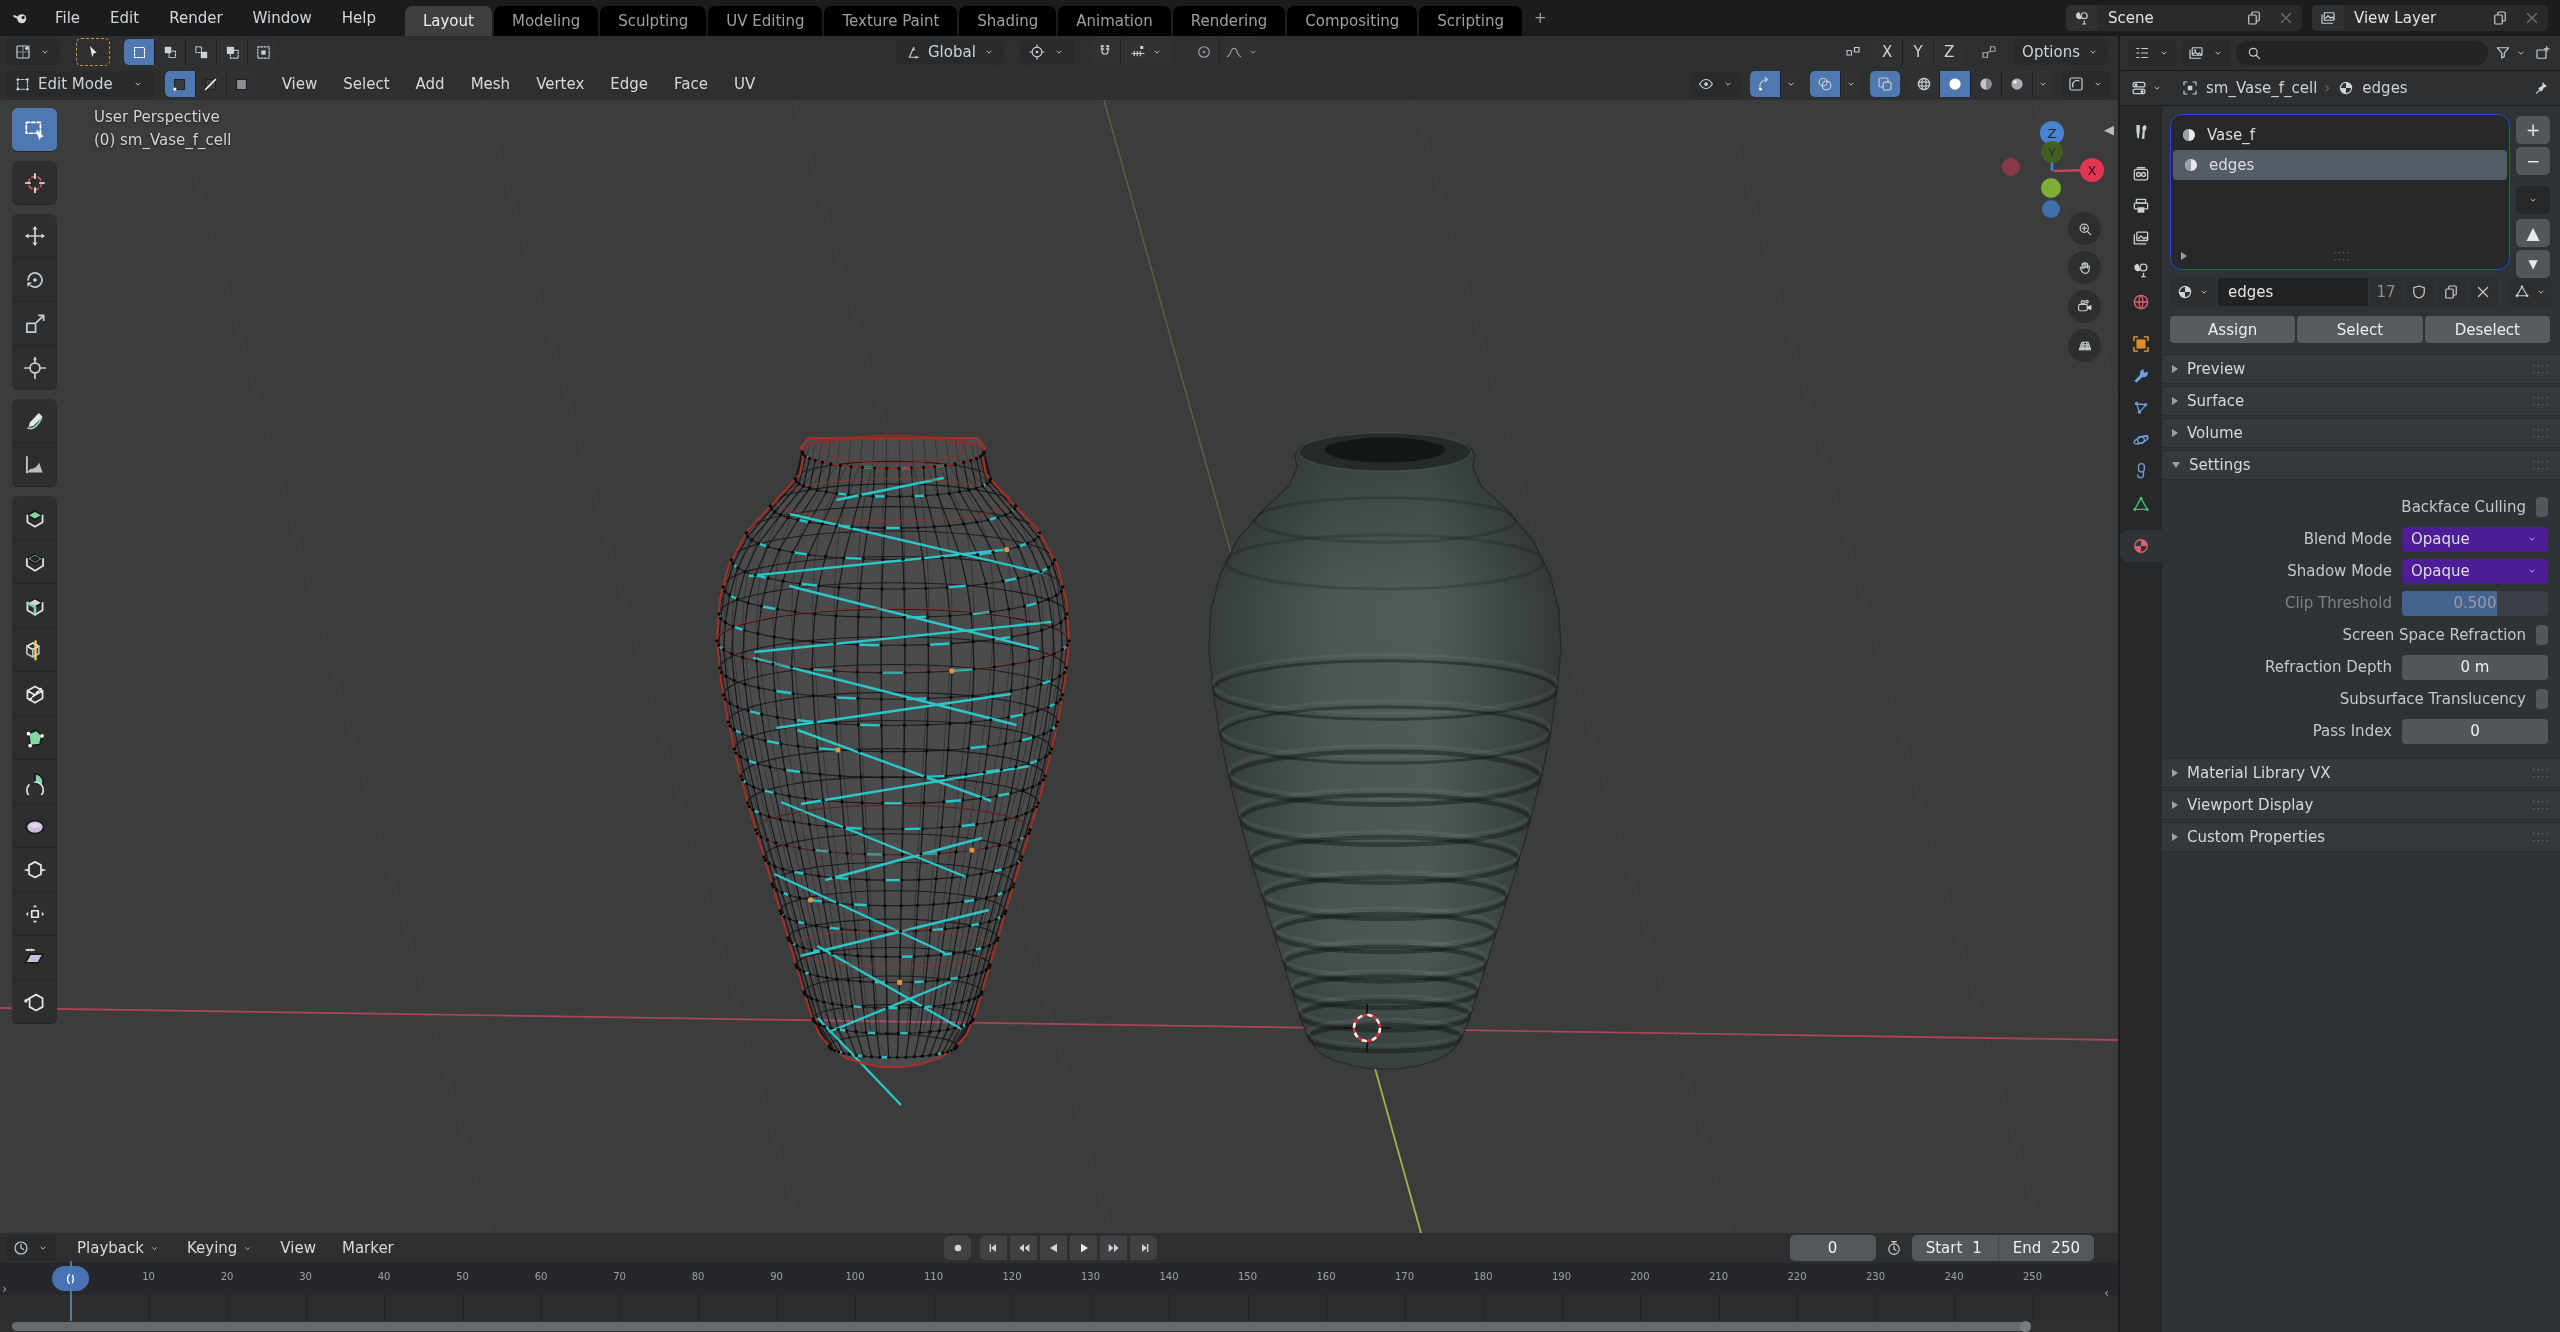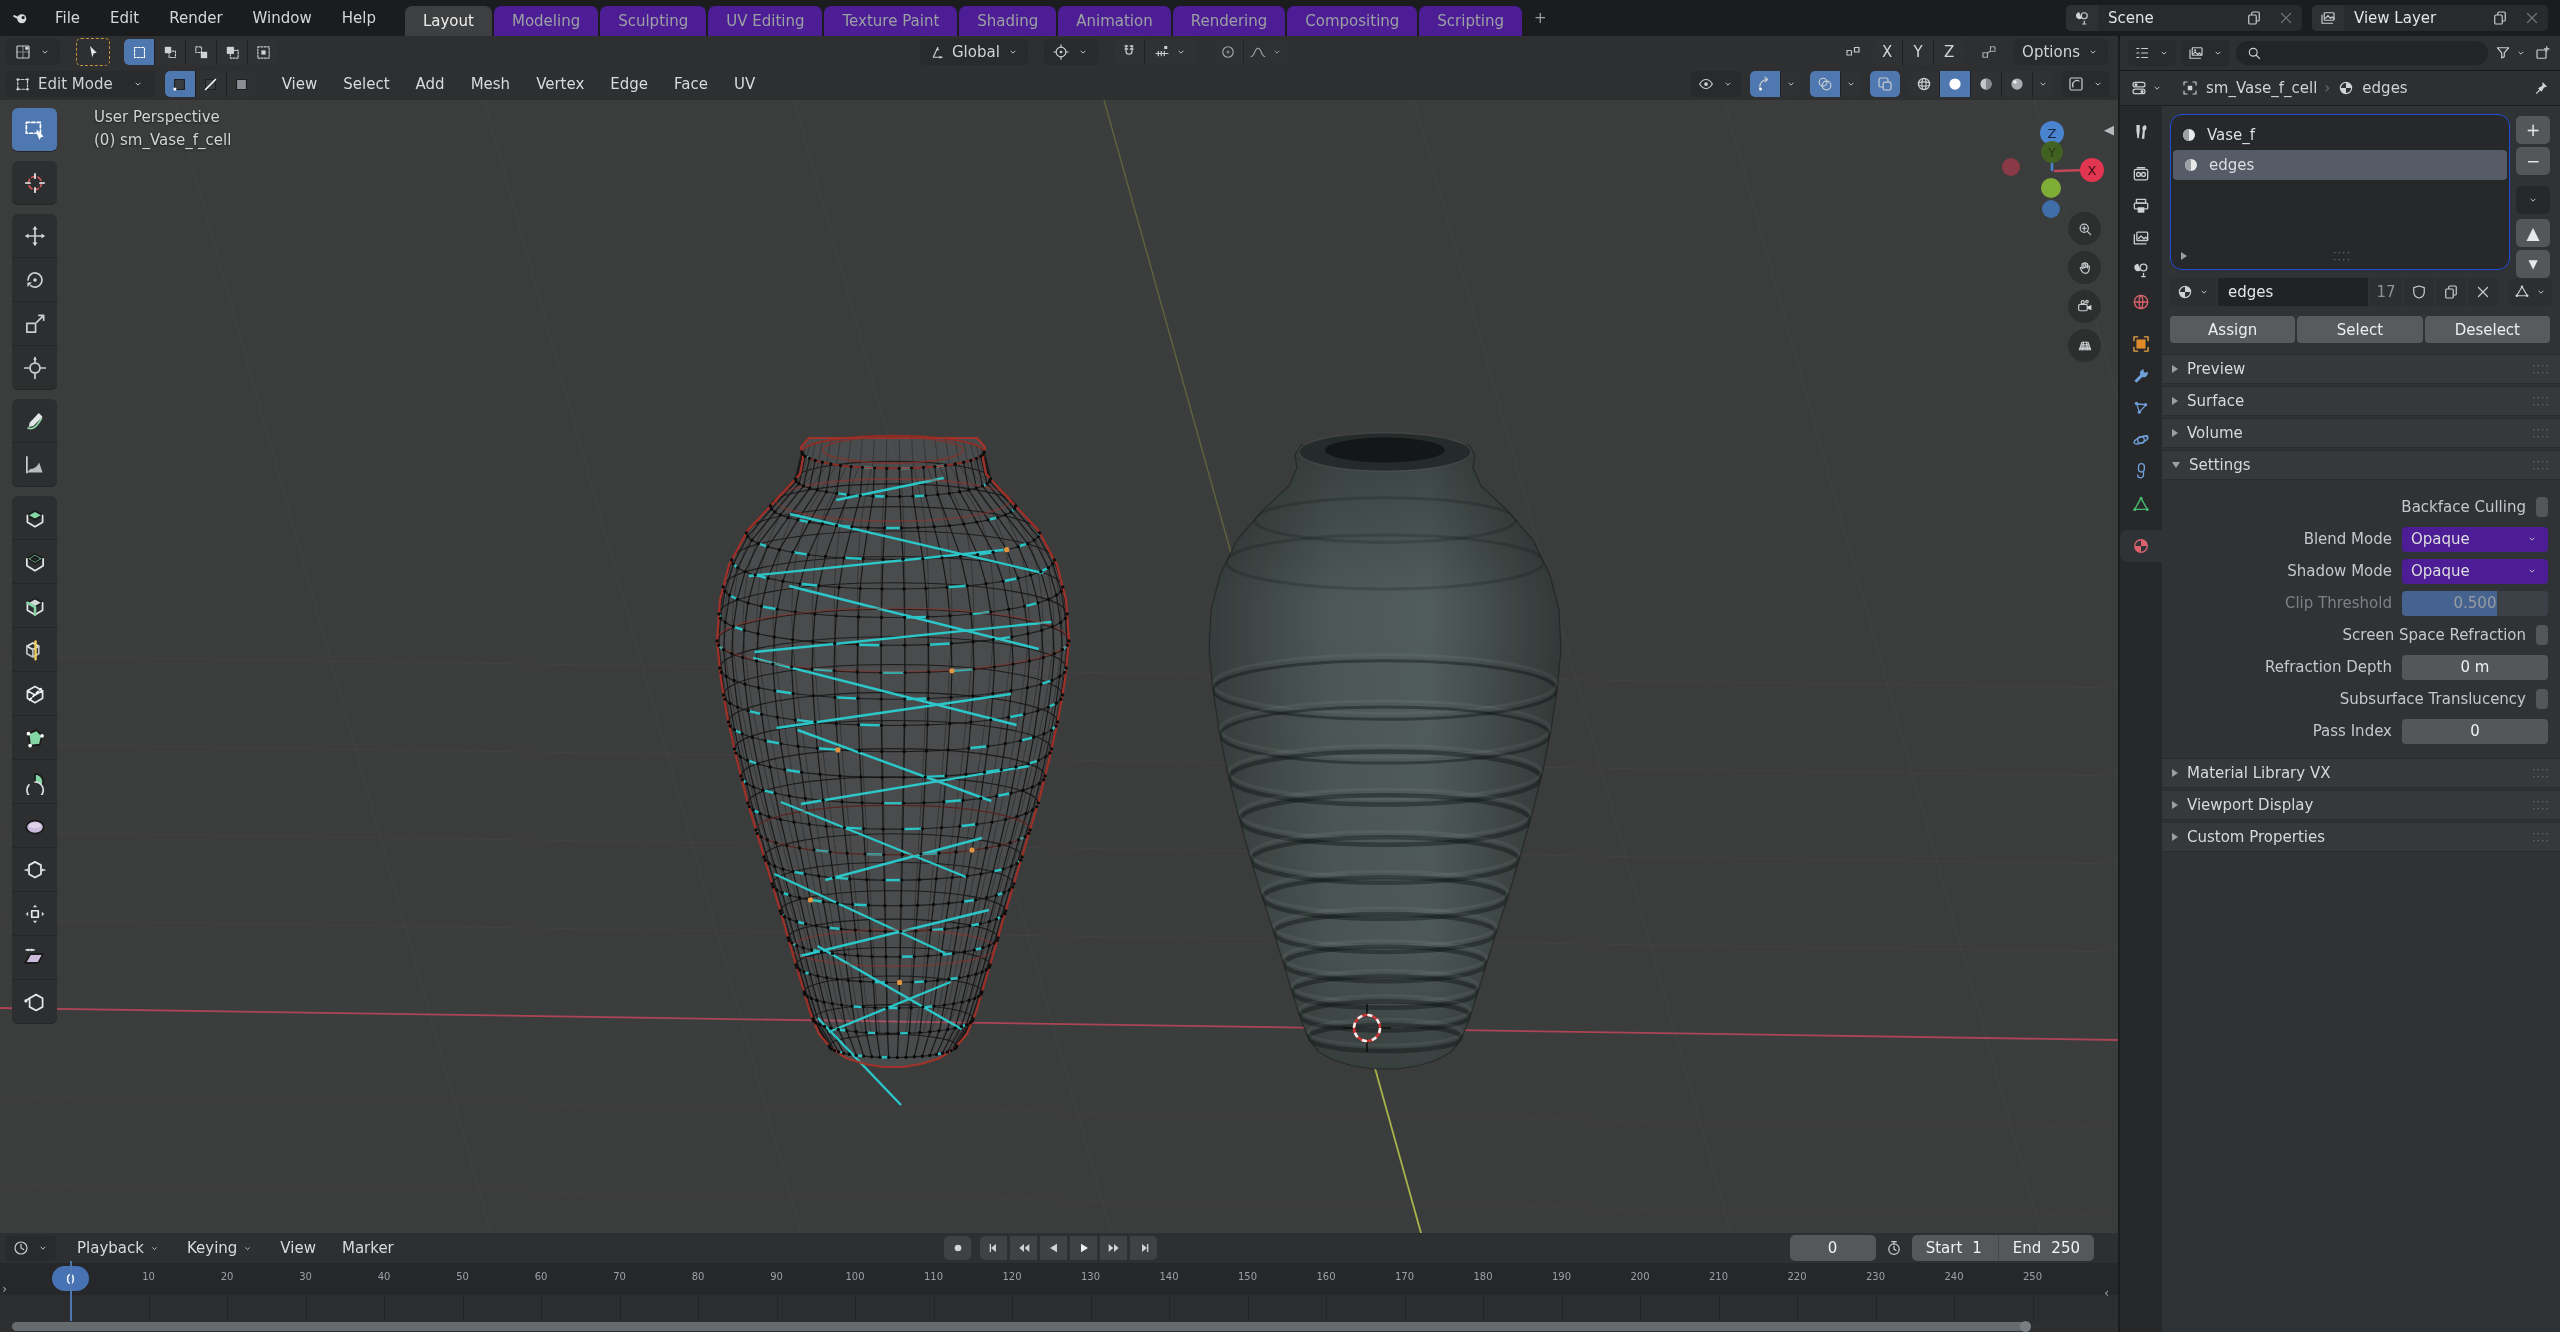--- a/index.html
+++ b/index.html
@@ -7,21 +7,21 @@
        font-family:"DejaVu Sans","Liberation Sans",sans-serif;
        color:#cfd3d6;font-size:15px;background:#1b1c1e;-webkit-font-smoothing:antialiased;}
   .abs{position:absolute;}
   .row{display:flex;align-items:center;}
   .ic{display:block;flex:0 0 auto;}
   
   #topbar{left:0;top:0;width:2560px;height:36px;background:#1b1c1e;border-bottom:1px solid #0e0f10;}
   .menu-item{padding:0 15px;height:36px;display:flex;align-items:center;color:#d4d7d9;cursor:default;}
   .ws-tabs{display:flex;align-items:flex-end;height:36px;margin-left:14px;}
   .ws-tab{height:30px;margin-top:6px;display:flex;align-items:center;padding:0 18px;
-          background:#4c1d95;color:#9ba0a3;border-radius:7px 7px 0 0;margin-right:2px;}
+          background:#000000;color:#9ba0a3;border-radius:7px 7px 0 0;margin-right:2px;}
   .ws-tab.active{background:#3d3f41;color:#ededed;}
   .ws-add{color:#9ba0a3;padding:0 10px;}
   .idblock{display:flex;align-items:center;height:26px;background:#282a2c;border-radius:5px;overflow:hidden;}
   .idblock .seg{display:flex;align-items:center;height:100%;padding:0 7px;}
   .idblock .seg.dark{background:#2e3032;}
   .idblock .name{padding:0 10px;min-width:120px;color:#e2e4e6;}
   
   .hrow{left:0;width:2118px;height:32px;background:#2d2f31;border-bottom:1px solid #191a1c;}
   #row-tool{top:36px;}
   #row-vp{top:68px;}
@@ -219,21 +219,21 @@
             <rect x="9" y="9" width="11" height="11" stroke-dasharray="2.5 2"></rect>
           </svg>
         </div>
         <div class="sqbtn">
           <svg class="ic" width="17" height="17" viewBox="0 0 24 24" fill="none" stroke="#c9cdd0" stroke-width="1.6" stroke-linecap="round" stroke-linejoin="round">
             <rect x="4" y="4" width="16" height="16" stroke-dasharray="2.5 2"></rect>
             <rect x="9" y="9" width="6" height="6" fill="#cfd3d6" stroke="none"></rect>
           </svg>
         </div>
       </div>
-    <div class="row abs" style="left:920px;gap:16px">
+    <div class="row abs" style="left:896px;gap:16px">
       <div class="pill">
         <span>
             <svg class="ic" width="18" height="18" viewBox="0 0 24 24" fill="none" stroke="#c9cdd0" stroke-width="1.6" stroke-linecap="round" stroke-linejoin="round">
               <path d="M7 19L13 6M7 19h12"></path>
               <path d="M13 6l-2 3.5h4zM19 19l-3.5-2v4z" fill="#cfd3d6" stroke="none"></path>
             </svg>
           </span>
         <span>Global</span>
         <span>
             <svg class="ic" width="14" height="14" viewBox="0 0 24 24" fill="none" stroke="#c9cdd0" stroke-width="1.6" stroke-linecap="round" stroke-linejoin="round">

